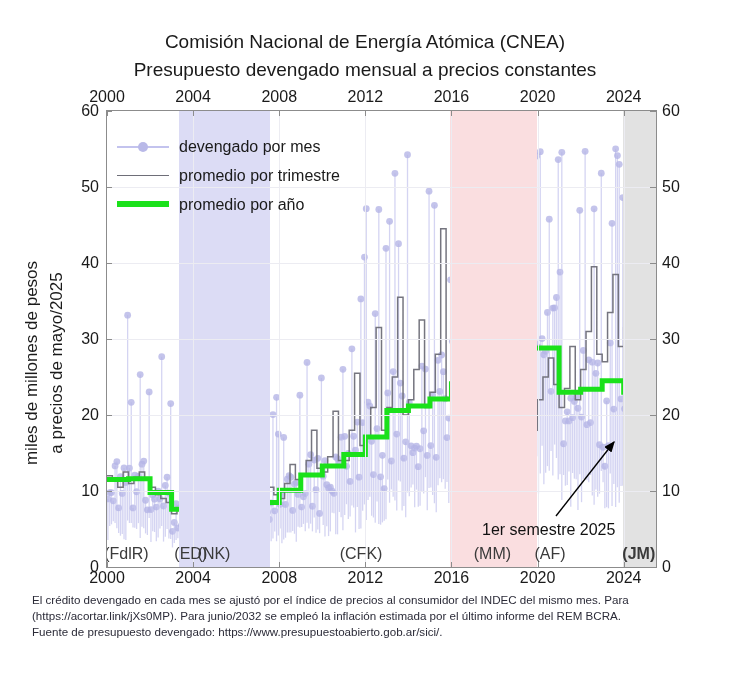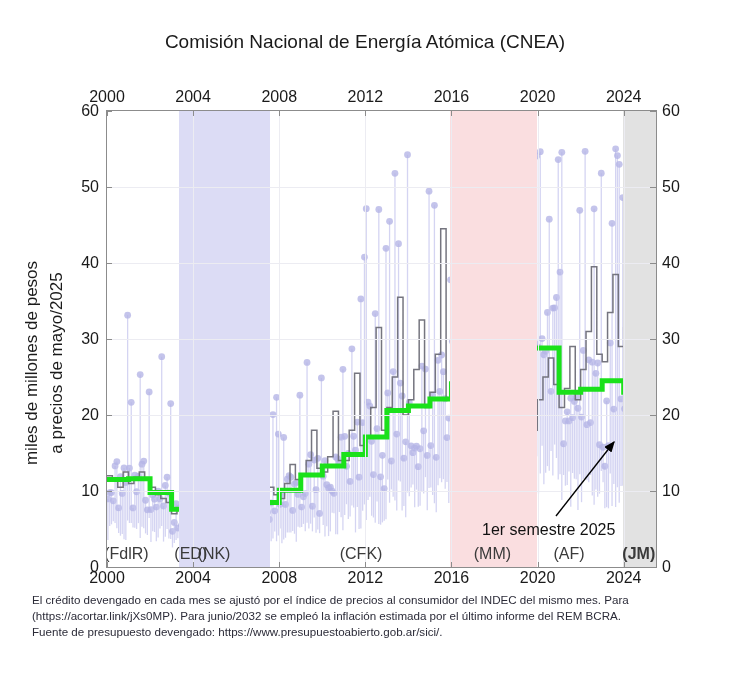--- a/index.html
+++ b/index.html
@@ -91,20 +91,21 @@
   }
   .caption div{white-space:nowrap;}
   svg{display:block;}
 </style>
 </head>
 <body>
 
 <div class="fig">
 
   <div class="title1">Comisión Nacional de Energía Atómica (CNEA)</div>
+  <div class="title2">Presupuesto devengado mensual a precios constantes</div>
 
   <div class="ylab">miles de millones de pesos
 a precios de mayo/2025</div>
 
   <div class="plot" id="plot">
     <div id="bands">
         <div class="band" style="left: 72.1235px; width: 90.4235px; background: rgb(220, 220, 245);"></div>
         <div class="band" style="left: 343.394px; width: 86.1176px; background: rgb(250, 222, 224);"></div>
         <div class="band" style="left: 515.629px; width: 33.3706px; background: rgb(226, 226, 226);"></div>
       </div>
@@ -738,21 +739,21 @@
         </g>
         <path d="M0,364.8 L5.38235294117647,364.8L5.38235294117647,368.6 L10.76470588235294,368.6L10.76470588235294,376.2 L16.147058823529413,376.2L16.147058823529413,361 L21.52941176470588,361L21.52941176470588,372.4 L26.91176470588235,372.4L26.91176470588235,366.32 L32.294117647058826,366.32L32.294117647058826,361 L37.6764705882353,361L37.6764705882353,368.6 L43.05882352941176,368.6L43.05882352941176,376.2 L48.44117647058824,376.2L48.44117647058824,383.8 L53.8235294117647,383.8L53.8235294117647,387.6 L59.20588235294118,387.6L59.20588235294118,391.4 L64.58823529411765,391.4L64.58823529411765,402.8 L69.97058823529412,402.8L69.97058823529412,399 L75.3529411764706,399L75.3529411764706,395.2 L80.73529411764706,395.2L80.73529411764706,399 L86.11764705882352,399L86.11764705882352,406.6 L91.5,406.6L91.5,399 L96.88235294117648,399L96.88235294117648,391.4 L102.26470588235294,391.4L102.26470588235294,402.8 L107.6470588235294,402.8L107.6470588235294,402.8 L113.02941176470588,402.8L113.02941176470588,391.4 L118.41176470588236,391.4L118.41176470588236,399 L123.79411764705883,399L123.79411764705883,395.2 L129.1764705882353,395.2L129.1764705882353,399 L134.55882352941177,399L134.55882352941177,391.4 L139.94117647058823,391.4L139.94117647058823,383.8 L145.3235294117647,383.8L145.3235294117647,391.4 L150.7058823529412,391.4L150.7058823529412,395.2 L156.08823529411765,395.2L156.08823529411765,383.8 L161.47058823529412,383.8L161.47058823529412,376.2 L166.85294117647058,376.2L166.85294117647058,383.8 L172.23529411764704,383.8L172.23529411764704,387.6 L177.61764705882354,387.6L177.61764705882354,372.4 L183,372.4L183,353.4 L188.38235294117646,353.4L188.38235294117646,368.6 L193.76470588235296,368.6L193.76470588235296,364.8 L199.1470588235294,364.8L199.1470588235294,349.6 L204.52941176470588,349.6L204.52941176470588,319.20000000000005 L209.91176470588235,319.20000000000005L209.91176470588235,357.2 L215.2941176470588,357.2L215.2941176470588,361 L220.6764705882353,361L220.6764705882353,345.8 L226.05882352941177,345.8L226.05882352941177,300.2 L231.44117647058823,300.2L231.44117647058823,349.6 L236.82352941176472,349.6L236.82352941176472,349.6 L242.20588235294116,349.6L242.20588235294116,319.20000000000005 L247.58823529411765,319.20000000000005L247.58823529411765,262.20000000000005 L252.97058823529412,262.20000000000005L252.97058823529412,334.4 L258.3529411764706,334.4L258.3529411764706,326.8 L263.7352941176471,326.8L263.7352941176471,296.4 L269.11764705882354,296.4L269.11764705882354,216.6 L274.5,216.6L274.5,319.20000000000005 L279.88235294117646,319.20000000000005L279.88235294117646,296.4 L285.264705882353,296.4L285.264705882353,266 L290.6470588235294,266L290.6470588235294,186.2 L296.02941176470586,186.2L296.02941176470586,304 L301.4117647058824,304L301.4117647058824,288.8 L306.79411764705884,288.8L306.79411764705884,258.4 L312.1764705882353,258.4L312.1764705882353,209.00000000000003 L317.55882352941177,209.00000000000003L317.55882352941177,296.4 L322.94117647058823,296.4L322.94117647058823,281.2 L328.3235294117647,281.2L328.3235294117647,243.2 L333.70588235294116,243.2L333.70588235294116,117.80000000000001 L339.0882352941177,117.80000000000001L339.0882352941177,288.8 L344.4705882352941,288.8L344.4705882352941,281.2 L349.85294117647055,281.2L349.85294117647055,243.2 L355.2352941176471,243.2L355.2352941176471,121.60000000000002 L360.61764705882354,121.60000000000002L360.61764705882354,281.2 L366,281.2L366,250.79999999999998 L371.38235294117646,250.79999999999998L371.38235294117646,201.4 L376.7647058823529,201.4L376.7647058823529,182.40000000000003 L382.1470588235294,182.40000000000003L382.1470588235294,266 L387.5294117647059,266L387.5294117647059,258.4 L392.9117647058824,258.4L392.9117647058824,228 L398.2941176470588,228L398.2941176470588,220.39999999999998 L403.6764705882353,220.39999999999998L403.6764705882353,258.4 L409.05882352941177,258.4L409.05882352941177,250.79999999999998 L414.44117647058823,250.79999999999998L414.44117647058823,235.6 L419.8235294117647,235.6L419.8235294117647,228 L425.2058823529412,228L425.2058823529412,319.20000000000005 L430.5882352941176,319.20000000000005L430.5882352941176,288.8 L435.9705882352941,288.8L435.9705882352941,266 L441.3529411764706,266L441.3529411764706,247 L446.7352941176471,247L446.7352941176471,273.6 L452.11764705882354,273.6L452.11764705882354,296.4 L457.5,296.4L457.5,277.4 L462.88235294117646,277.4L462.88235294117646,235.6 L468.2647058823529,235.6L468.2647058823529,288.8 L473.64705882352945,288.8L473.64705882352945,258.4 L479.0294117647059,258.4L479.0294117647059,220.39999999999998 L484.4117647058823,220.39999999999998L484.4117647058823,155.8 L489.79411764705884,155.8L489.79411764705884,243.2 L495.1764705882353,243.2L495.1764705882353,250.79999999999998 L500.55882352941177,250.79999999999998L500.55882352941177,201.4 L505.94117647058823,201.4L505.94117647058823,163.39999999999998 L511.3235294117647,163.39999999999998L511.3235294117647,235.6 L516.7058823529412,235.6L516.7058823529412,216.6 L522.0882352941176,216.6L522.0882352941176,209.00000000000003 L527.4705882352941,209.00000000000003L527.4705882352941,205.2 L532.8529411764706,205.2L532.8529411764706,304 L538.2352941176471,304L538.2352941176471,311.6 L543.6176470588235,311.6L543.6176470588235,288.8 L549,288.8L549,262.20000000000005 L549,262.20000000000005L554.3823529411765,323 L549,323L559.7647058823529,330.6 L549,330.6L565.1470588235294,326.8 L549,326.8" fill="none" stroke="#6e6e78" stroke-width="1.5" stroke-linejoin="miter" opacity="0.95"></path>
         <path d="M0,368.6 L21.52941176470588,368.6L21.52941176470588,367.84000000000003 L43.05882352941176,367.84000000000003L43.05882352941176,381.52 L64.58823529411765,381.52L64.58823529411765,398.24 L86.11764705882352,398.24L86.11764705882352,399 L107.6470588235294,399L107.6470588235294,399 L129.1764705882353,399L129.1764705882353,393.68 L150.7058823529412,393.68L150.7058823529412,391.4 L172.23529411764704,391.4L172.23529411764704,379.24 L193.76470588235296,379.24L193.76470588235296,364.04 L215.2941176470588,364.04L215.2941176470588,354.91999999999996 L236.82352941176472,354.91999999999996L236.82352941176472,343.52 L258.3529411764706,343.52L258.3529411764706,326.03999999999996 L279.88235294117646,326.03999999999996L279.88235294117646,299.43999999999994 L301.4117647058824,299.43999999999994L301.4117647058824,294.88 L322.94117647058823,294.88L322.94117647058823,288.03999999999996 L344.4705882352941,288.03999999999996L344.4705882352941,272.84000000000003 L366,272.84000000000003L366,251.56 L387.5294117647059,251.56L387.5294117647059,246.23999999999998 L409.05882352941177,246.23999999999998L409.05882352941177,237.11999999999998 L430.5882352941176,237.11999999999998L430.5882352941176,237.11999999999998 L452.11764705882354,237.11999999999998L452.11764705882354,281.2 L473.64705882352945,281.2L473.64705882352945,278.16 L495.1764705882353,278.16L495.1764705882353,269.8 L516.7058823529412,269.8L516.7058823529412,281.2 L538.2352941176471,281.2L538.2352941176471,326.8 L549,326.8" fill="none" stroke="#1ae11a" stroke-width="5" stroke-linejoin="miter" stroke-linecap="butt"></path>
       </svg>
     <div id="periods">
         <div class="period" style="left: 19.3765px;">(FdlR)</div>
         <div class="period" style="left: 53.8235px; margin-left: 30px;">(ED)</div>
         <div class="period" style="left: 107px;">(NK)</div>
         <div class="period" style="left: 254.047px;">(CFK)</div>
         <div class="period" style="left: 385.376px;">(MM)</div>
-        <div class="period" style="left: 462px;">(AF)</div>
+        <div class="period" style="left: 443px;">(AF)</div>
         <div class="period" style="left: 531.776px; font-weight: bold;">(JM)</div>
       </div>
   </div>
 
   <div id="ticks">
       <div class="tick-top" style="left: 107px;"></div>
       <div class="tick-bot" style="left: 107px;"></div>
       <div class="xlab-top" style="left: 107px;">2000</div>
       <div class="xlab-bot" style="left: 107px;">2000</div>
       <div class="tick-top" style="left: 193.118px;"></div>
@@ -802,20 +803,41 @@
       <div class="tick-l" style="top: 187px;"></div>
       <div class="tick-r" style="top: 187px; left: 650px;"></div>
       <div class="ylab-l" style="top: 187px;">50</div>
       <div class="ylab-r" style="top: 187px;">50</div>
       <div class="tick-l" style="top: 111px;"></div>
       <div class="tick-r" style="top: 111px; left: 650px;"></div>
       <div class="ylab-l" style="top: 111px;">60</div>
       <div class="ylab-r" style="top: 111px;">60</div>
     </div>
 
+  <div class="legend">
+    <div class="legrow">
+      <span class="legkey">
+        <span class="key-month-line"></span>
+          <span class="key-month-dot"></span>
+      </span>
+      <span class="legtext">devengado por mes</span>
+    </div>
+    <div class="legrow">
+      <span class="legkey">
+        <span class="key-quarter"></span>
+      </span>
+      <span class="legtext">promedio por trimestre</span>
+    </div>
+    <div class="legrow">
+      <span class="legkey">
+        <span class="key-year"></span>
+      </span>
+      <span class="legtext">promedio por año</span>
+    </div>
+  </div>
 
   <div class="annot">1er semestre 2025</div>
   <svg style="position:absolute;left:0;top:0;width:730px;height:675px;pointer-events:none;">
     <defs>
       <marker id="ah" markerWidth="9" markerHeight="9" refX="7" refY="3.2" orient="auto">
         <path d="M0,0 L8,3.2 L0,6.4 z" fill="#000"></path>
       </marker>
     </defs>
     <line x1="556" y1="516" x2="614" y2="442" stroke="#000" stroke-width="1.4" marker-end="url(#ah)"></line>
   </svg>

